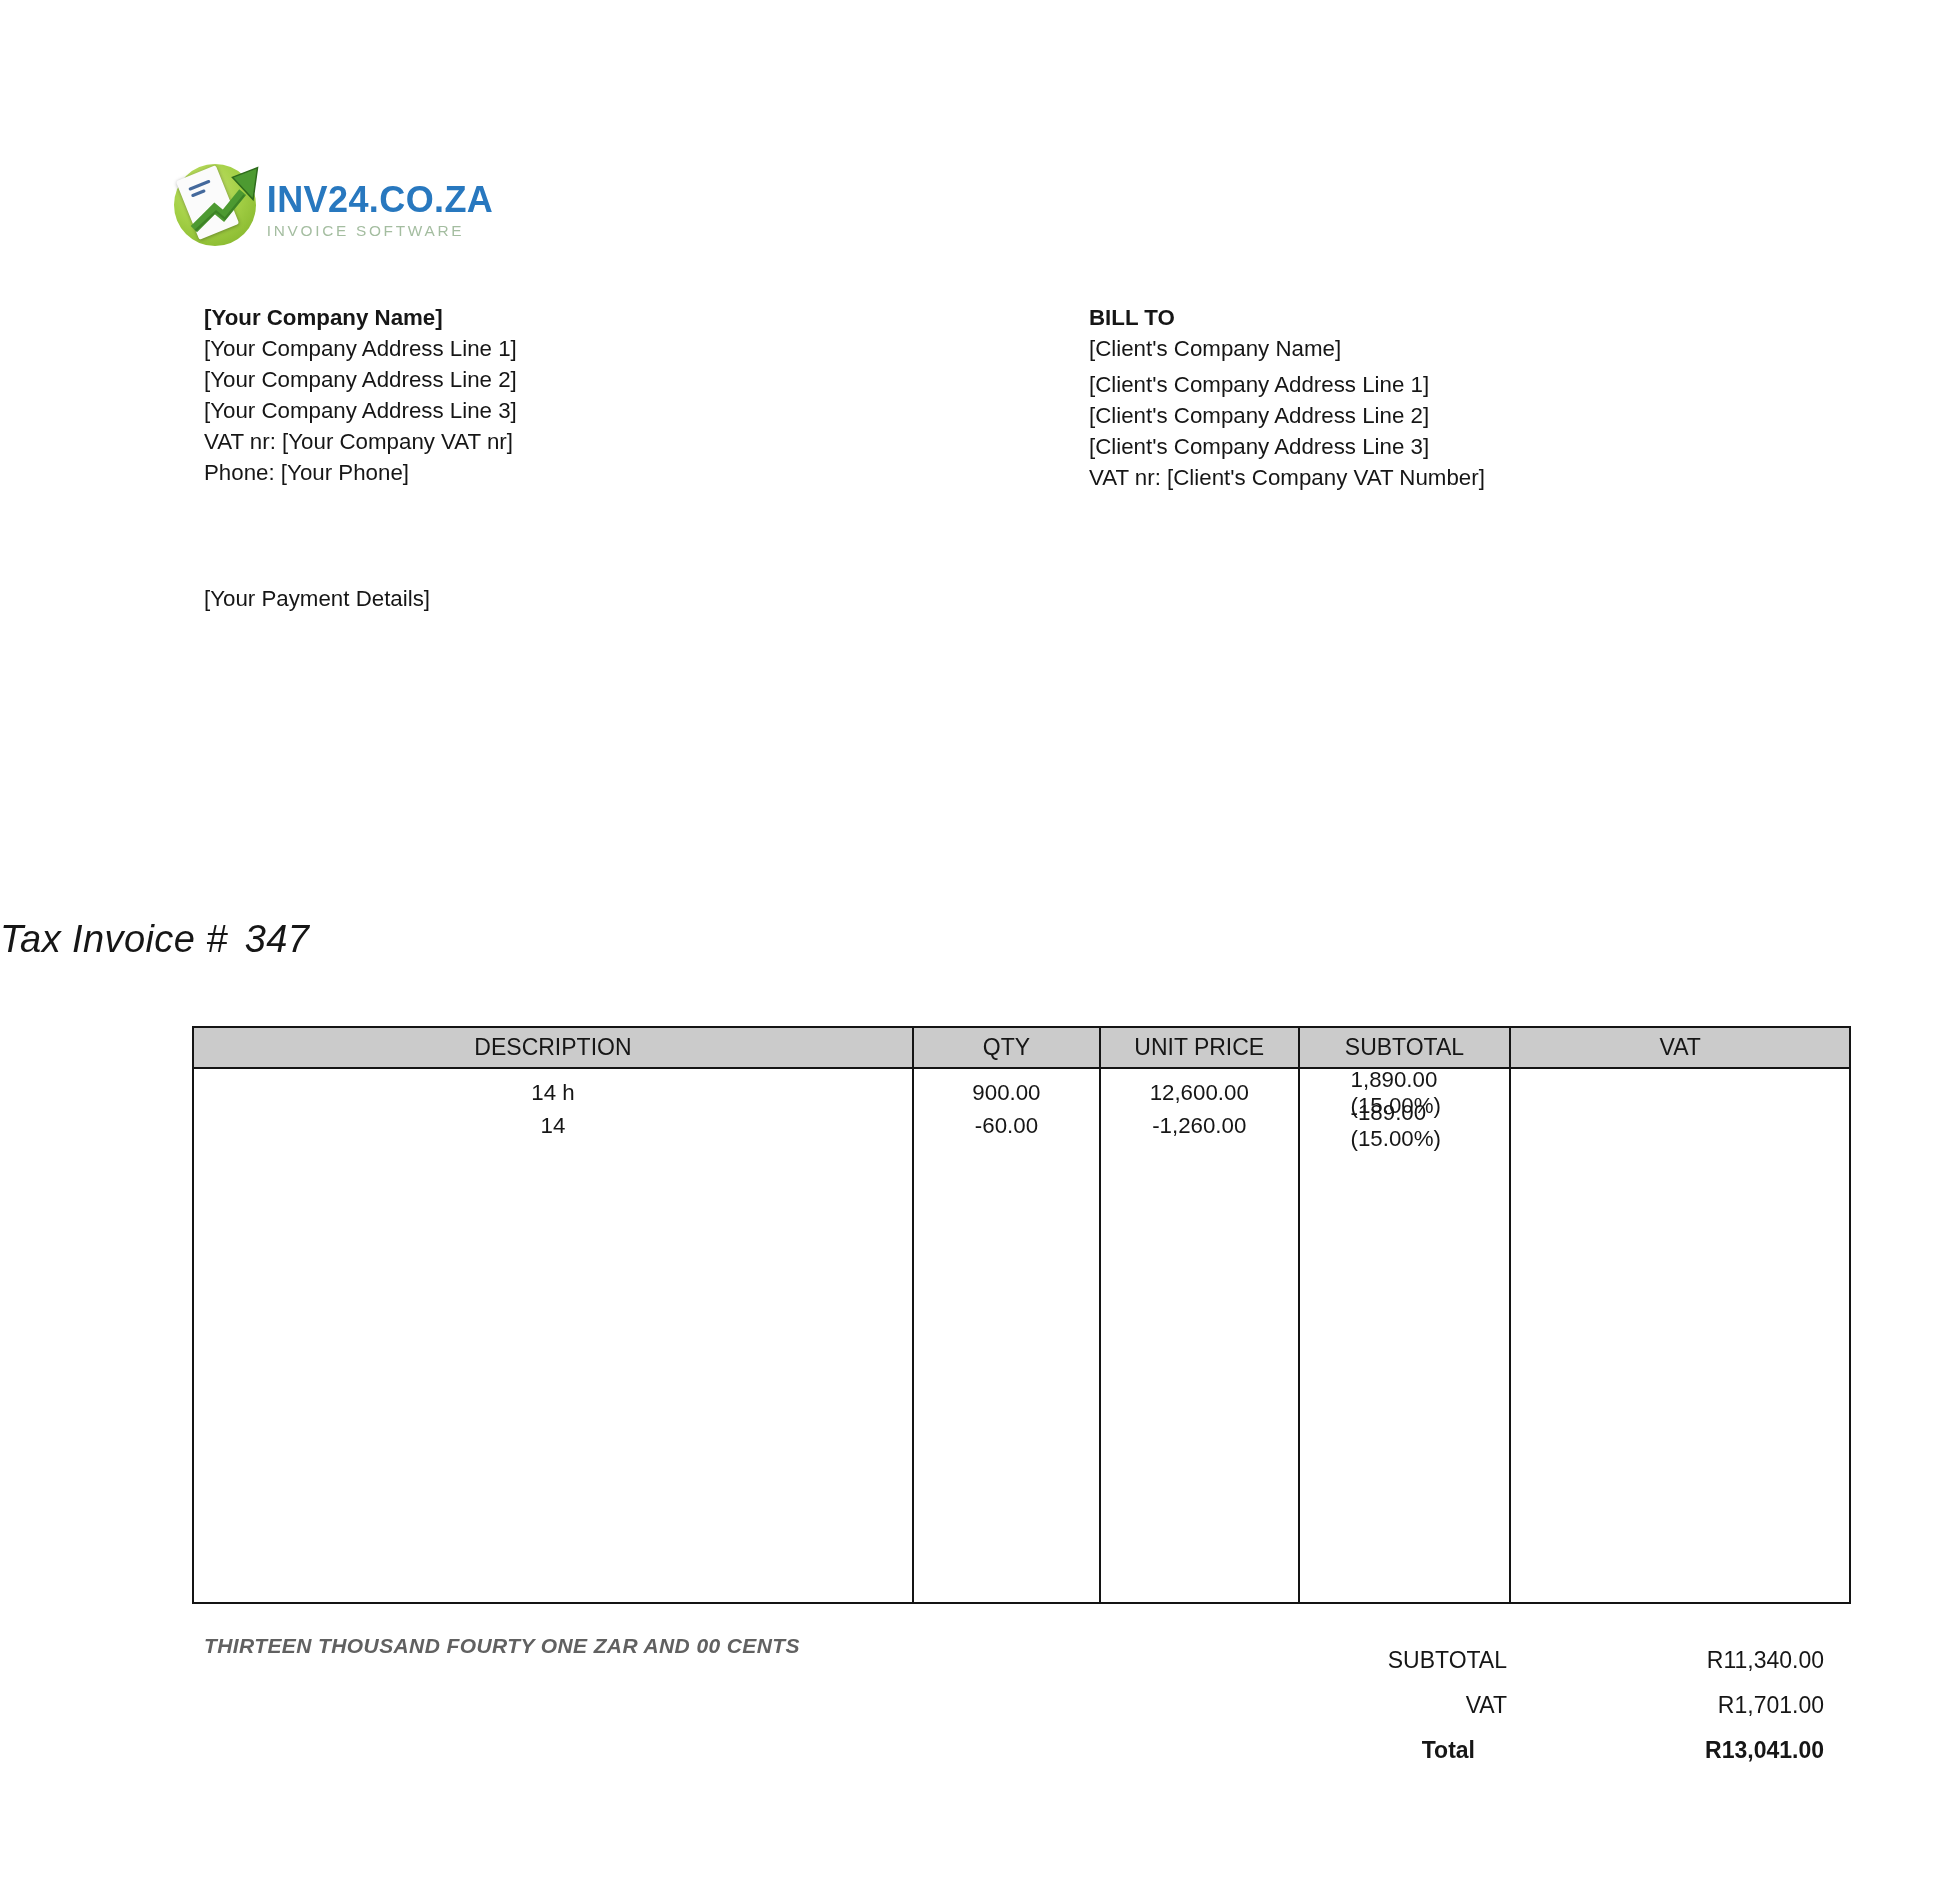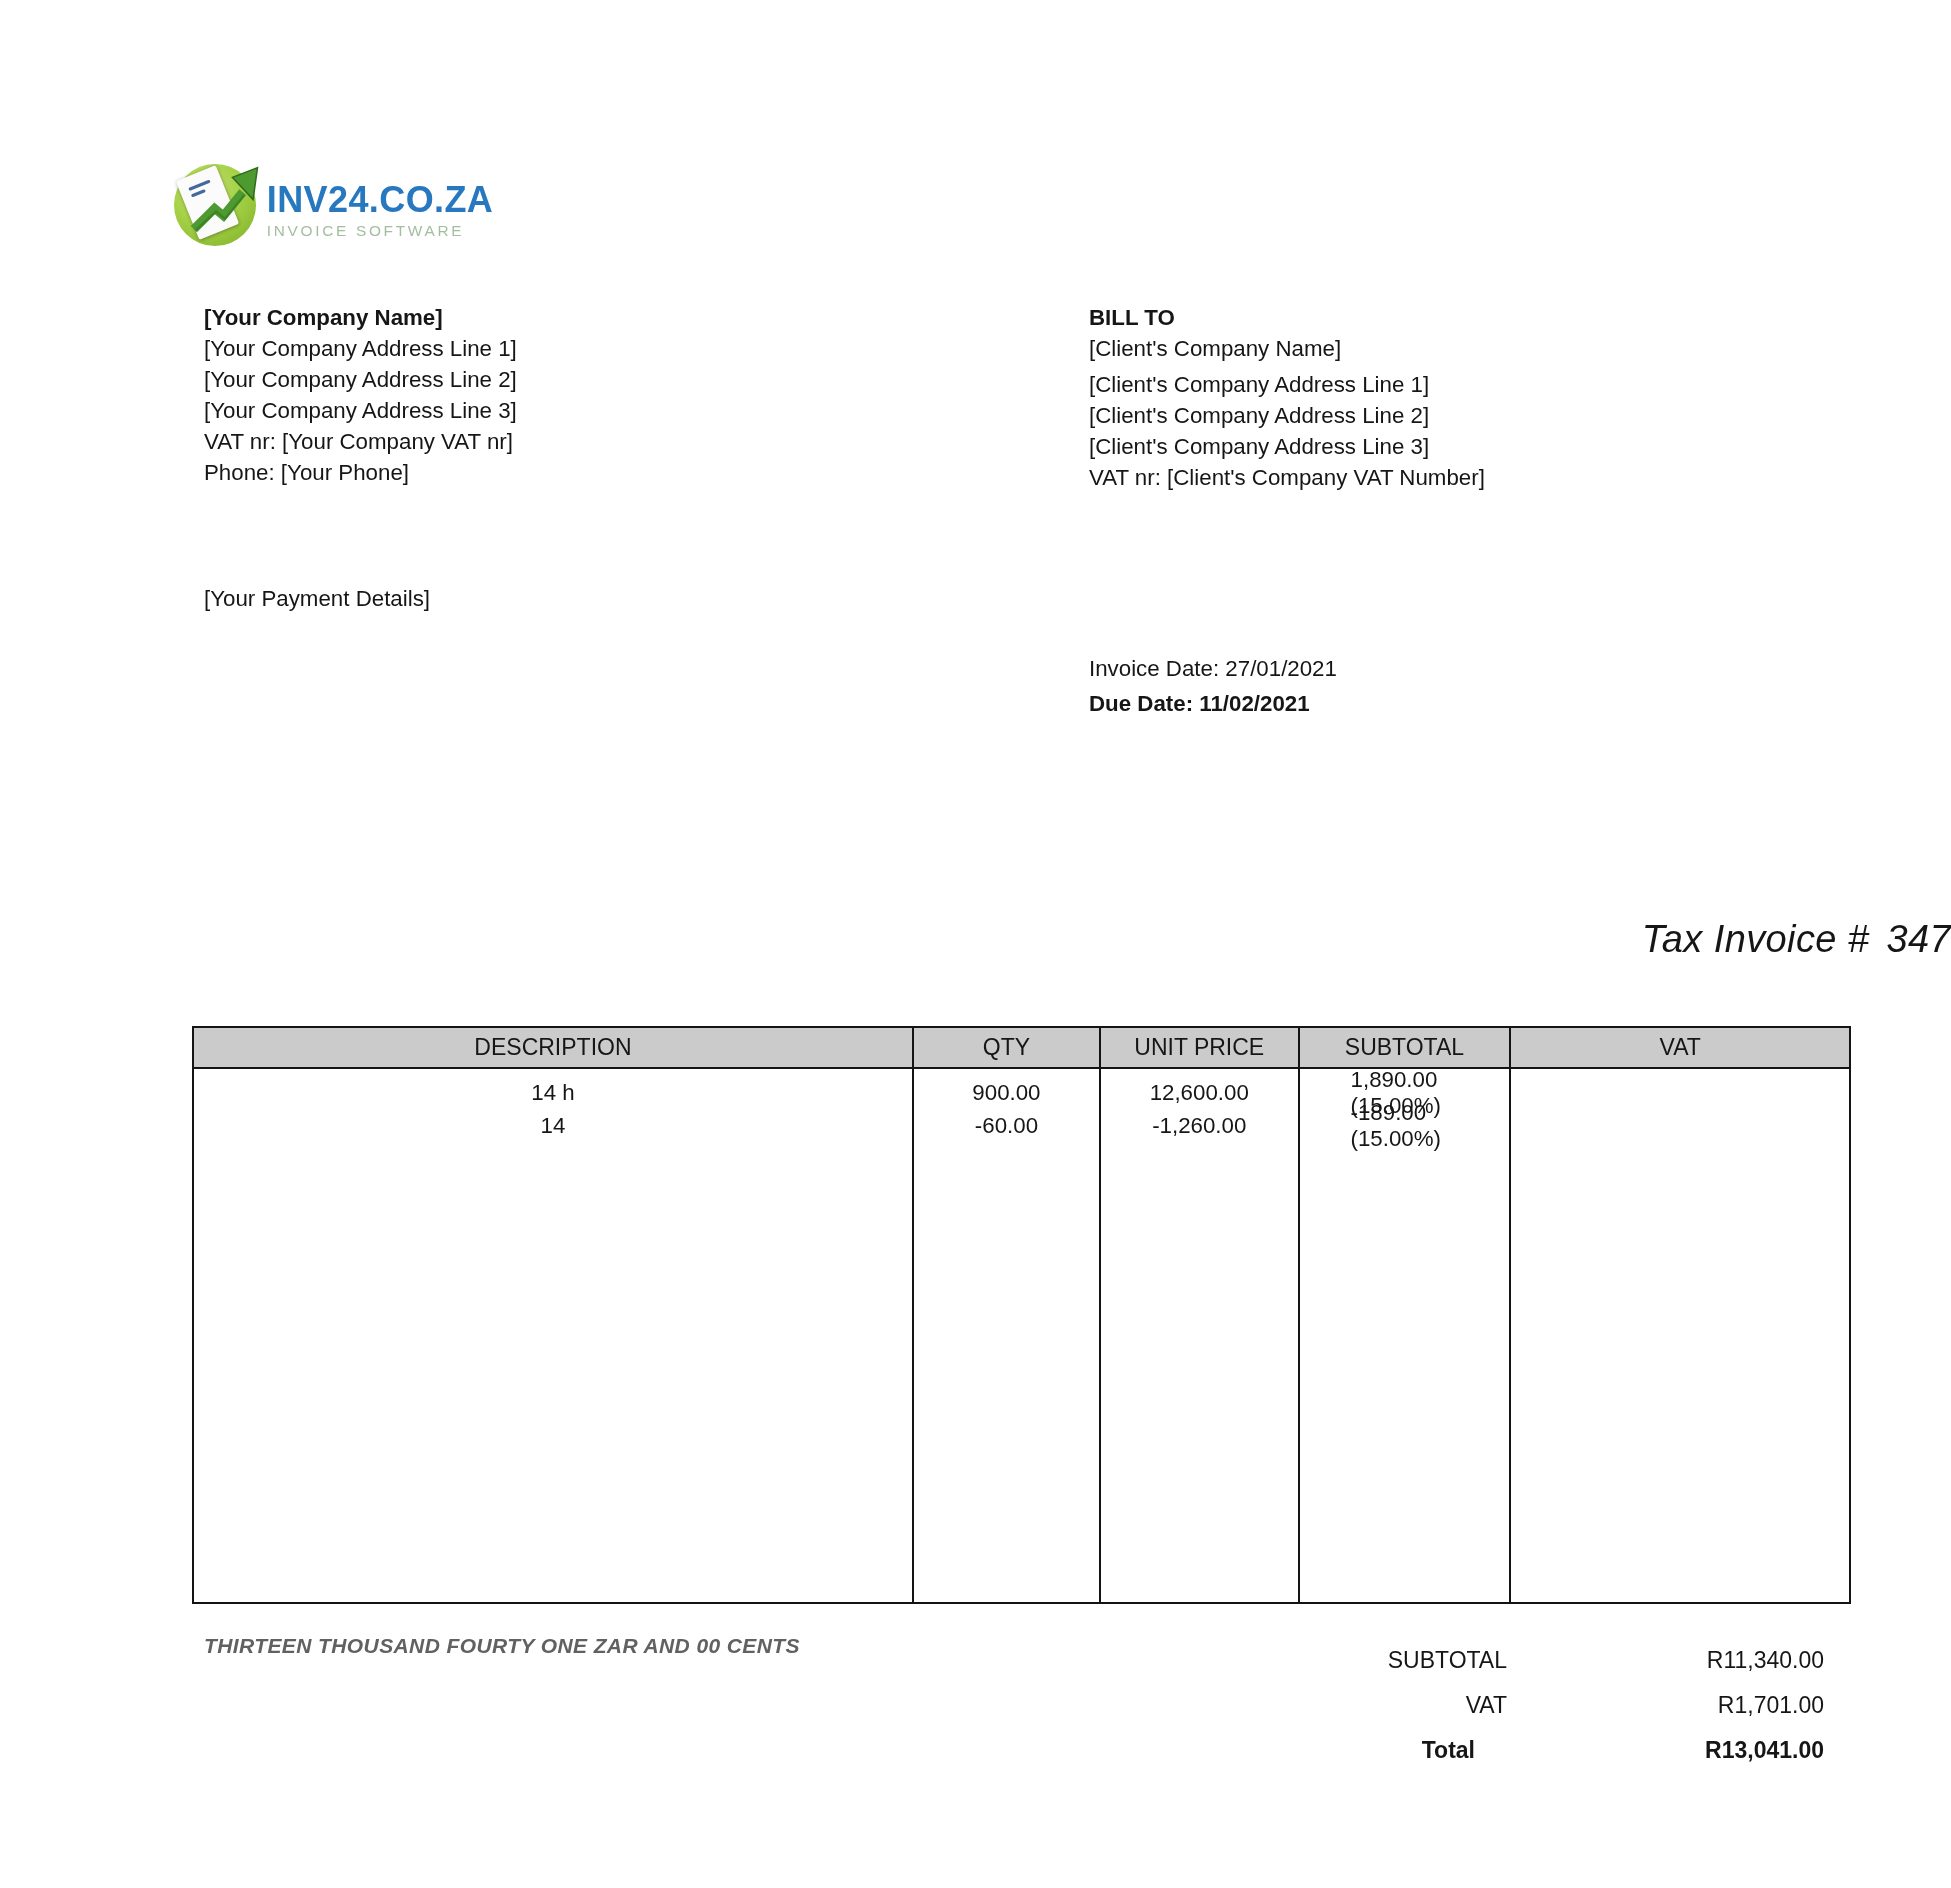--- a/index.html
+++ b/index.html
@@ -26,21 +26,21 @@
   .tagline{font-size:15.4px;color:#a4bda0;letter-spacing:2.7px;margin-top:3px;}
   
   .textline{font-size:22.3px;line-height:31px;}
   .company-block{position:absolute;left:204px;top:302px;}
   .billto-block{position:absolute;left:1089px;top:302px;}
   .b{font-weight:bold;}
   .billto-name{margin-bottom:4.6px;}
   .payment-details{position:absolute;left:204px;top:586px;font-size:22.3px;}
   .dates-block{position:absolute;left:1089px;top:651px;font-size:22.3px;line-height:35px;}
   
-  .invoice-title{position:absolute;left:0;top:918px;width:1951px;text-align:right;
+  .invoice-title{position:absolute;left:0;top:918px;width:1951px;text-align:left;
     font-size:38px;font-style:italic;font-weight:500;letter-spacing:0.4px;}
   .invoice-title .num{margin-left:17px;}
   
   .items-table{position:absolute;left:192px;top:1026px;width:1659px;height:578px;
     box-sizing:border-box;border:2.3px solid #141414;
     display:grid;grid-template-columns:43.5fr 11.3fr 12fr 12.8fr 20.4fr;grid-template-rows:41px 1fr;}
   .th{background:#cbcbcb;border-right:2.3px solid #141414;border-bottom:2.3px solid #141414;
     display:flex;align-items:center;justify-content:center;font-size:23px;}
   .th:nth-child(5){border-right:none;}
   .col{border-right:2.3px solid #141414;padding-top:7px;box-sizing:border-box;}
@@ -97,24 +97,20 @@
     <div class="textline b">BILL TO</div>
     <div class="textline billto-name">[Client's Company Name]</div>
     <div class="textline">[Client's Company Address Line 1]</div>
     <div class="textline">[Client's Company Address Line 2]</div>
     <div class="textline">[Client's Company Address Line 3]</div>
     <div class="textline">VAT nr: [Client's Company VAT Number]</div>
   </div>
 
   <div class="payment-details">[Your Payment Details]</div>
 
-  <div class="dates-block">
-    <div>Invoice Date: 27/01/2021</div>
-    <div class="b">Due Date: 11/02/2021</div>
-  </div>
 
   <div class="invoice-title">
     <span>Tax Invoice #</span><span class="num">347</span>
   </div>
 
   <div class="items-table">
     <div class="th">DESCRIPTION</div>
     <div class="th">QTY</div>
     <div class="th">UNIT PRICE</div>
     <div class="th">SUBTOTAL</div>

